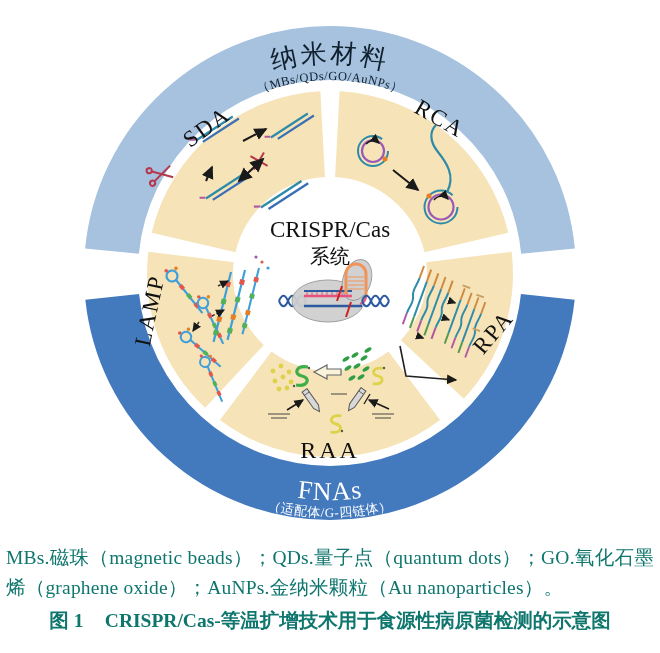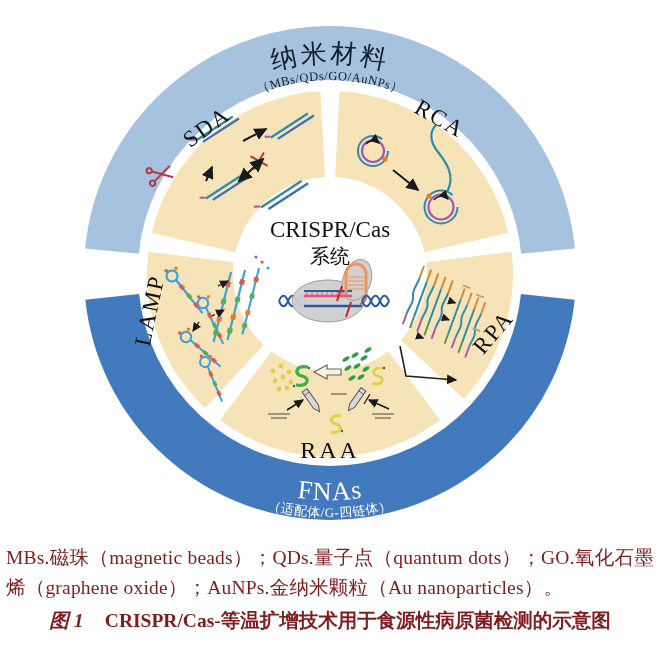--- a/index.html
+++ b/index.html
@@ -3,25 +3,25 @@
 <meta charset="utf-8">
 <style>
   html,body{margin:0;padding:0;background:#ffffff;}
   .page{position:relative;width:660px;height:653px;background:#ffffff;overflow:hidden;
         font-family:"Liberation Serif","DejaVu Serif",serif;}
   svg{display:block;}
   .ring-label-dark{fill:#10202f;}
   .ring-label-light{fill:#ffffff;}
   .wedge-label{fill:#111111;font-family:"Liberation Serif","DejaVu Serif",serif;}
   .center-title{fill:#111111;font-family:"Liberation Serif","DejaVu Serif",serif;}
-  .caption{padding:13px 6px 0 6px;color:#7f1d1d;}
+  .caption{padding:13px 6px 0 6px;color:#0f766e;}
   .caption p{margin:0;}
   .abbrev{font-size:19.5px;line-height:1.52;text-align:justify;letter-spacing:0.2px;}
   .figtitle{font-size:19.5px;font-weight:bold;text-align:center;margin-top:5px !important;}
-  .figtitle .flabel{margin-right:1.1em;font-style:italic;}
+  .figtitle .flabel{margin-right:1.1em;}
 </style>
 </head>
 <body>
 
 <div class="page">
 <svg width="660" height="530" viewBox="0 0 660 530">
   <defs>
     <marker id="ah" viewBox="0 0 8 8" markerWidth="7" markerHeight="7" refX="6.5" refY="4" orient="auto-start-reverse">
       <path d="M0,0.5 L7.5,4 L0,7.5 Z" fill="#1a1a1a"></path>
     </marker>

